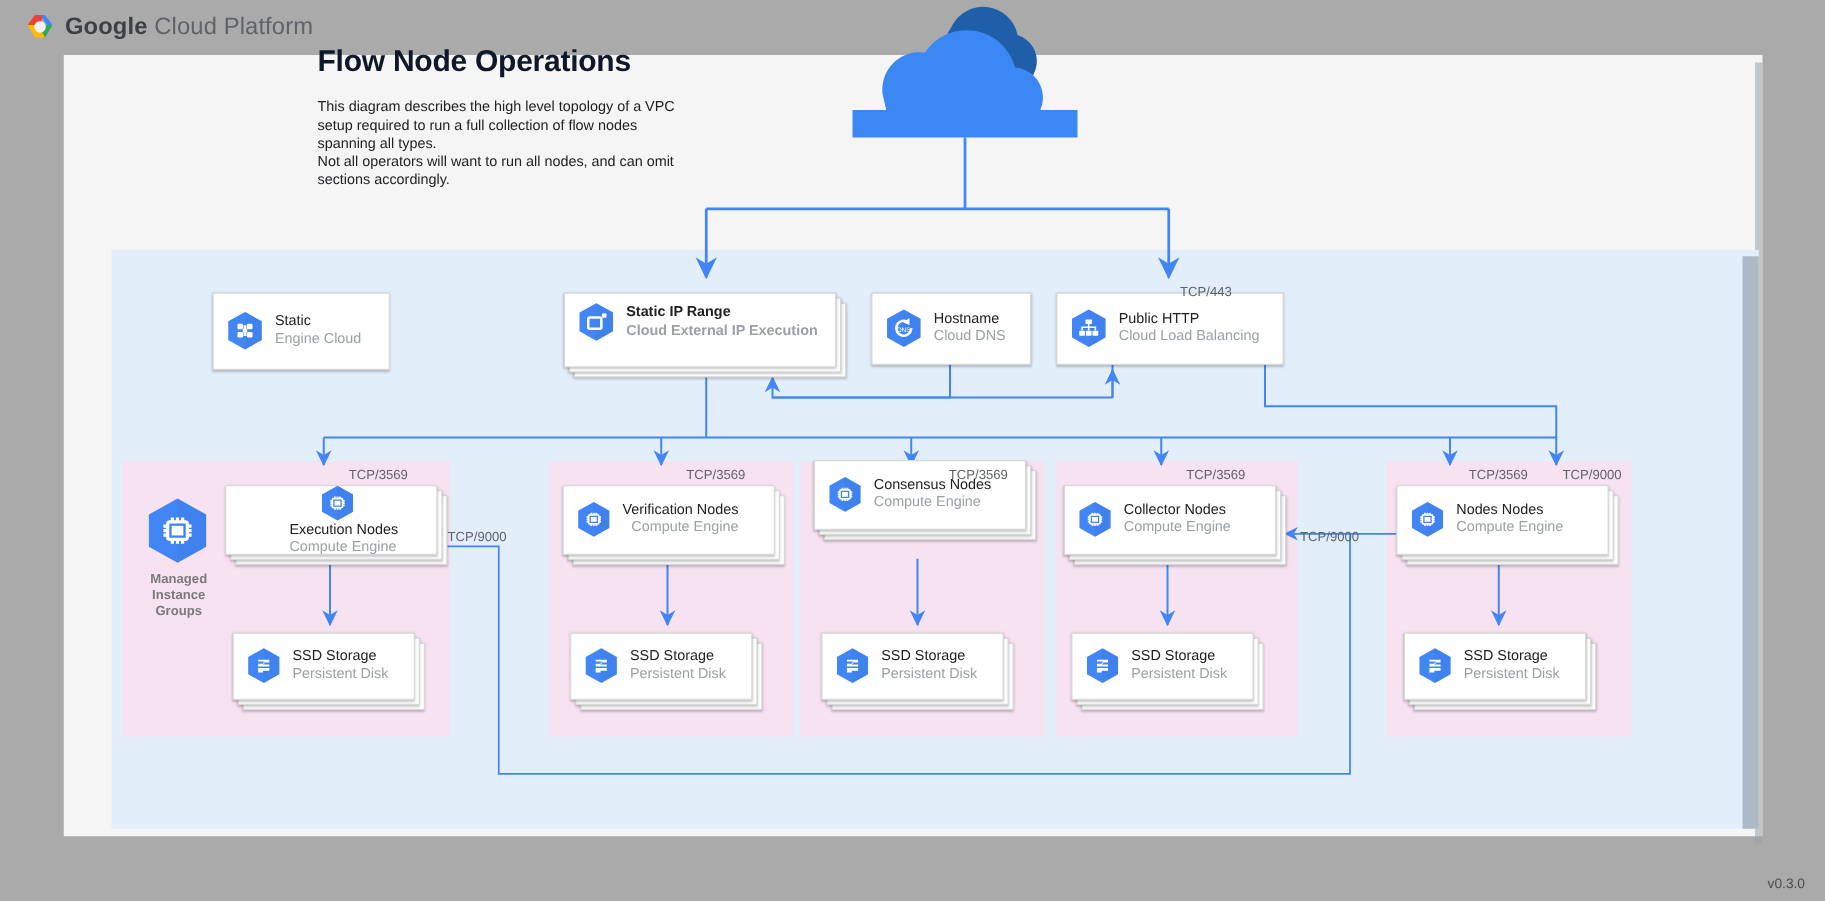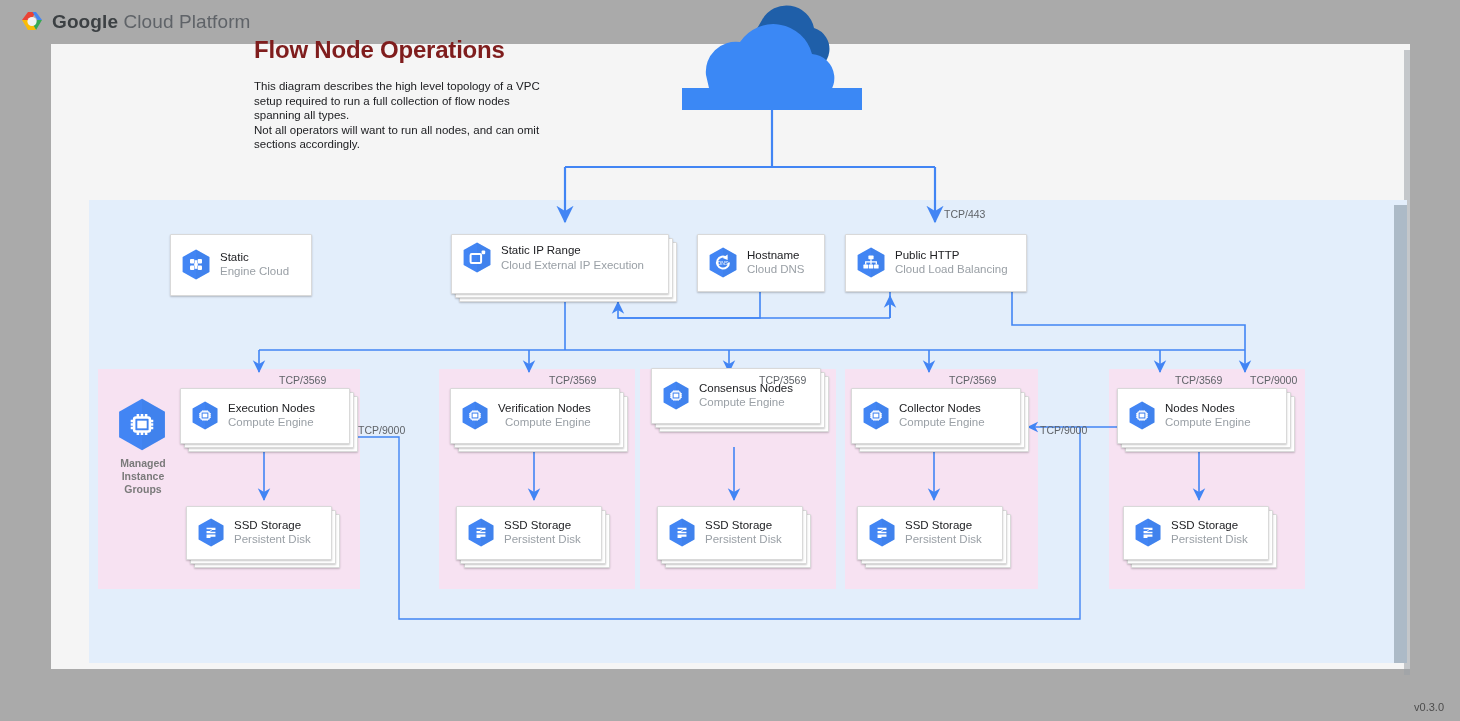--- a/index.html
+++ b/index.html
@@ -28,21 +28,21 @@
     background:#f5f5f5;
   }
   #page-shadow{
     position:absolute;left:1404px;top:50px;width:6px;height:625px;
     background:#9aa0a6;opacity:.55;
   }
 
   
   #diagram-title{
     position:absolute;left:254px;top:36px;
-    font-size:24px;font-weight:bold;color:#7f1d1d;letter-spacing:-.2px;
+    font-size:24px;font-weight:bold;color:#0f172a;letter-spacing:-.2px;
   }
   #diagram-desc{
     position:absolute;left:254px;top:79px;width:290px;
     font-size:11.5px;line-height:14.6px;color:#202124;white-space:pre-line;
   }
 
   
   #vpc-panel{
     position:absolute;left:89px;top:200px;width:1318px;height:463px;
     background:#e3eefb;
@@ -222,21 +222,21 @@
       <div class="card-title">Static</div>
       <div class="card-sub">Engine Cloud</div>
     </span>
   </div>
 </div>
 
 <div class="card" style="left:451px;top:234px;width:226px;height:70px;">
   <div class="layer l3" style="width:216px;height:58px;"></div>
   <div class="layer l2" style="width:216px;height:58px;"></div>
   <div class="layer l1" style="width:216px;height:58px;"></div>
-  <div class="card-body" style="width:216px;height:47px;">
+  <div class="card-body" style="width:216px;height:47px;font-weight:bold;">
     <span class="hex">
       <svg width="28" height="31" viewBox="0 0 28 31">
         <polygon points="14,0.5 27.4,8 27.4,23 14,30.5 0.6,23 0.6,8" fill="#4285f4"></polygon>
         <polygon points="14,0.5 27.4,8 27.4,23 14,30.5" fill="#3b7de0" opacity=".35"></polygon>
         <g fill="none" stroke="#ffffff" stroke-width="2">
           <rect x="7.6" y="12" width="10.5" height="9" rx="1.2"></rect>
         </g>
         <rect x="18.6" y="8.6" width="3.6" height="3.6" rx="1" fill="#ffffff"></rect>
       </svg>
     </span>
@@ -310,21 +310,21 @@
   </span>
   <div class="mig-label" style="white-space:pre-line;">Managed
 Instance
 Groups</div>
 </div>
 
 <div class="card" style="left:180px;top:388px;width:180px;height:68px;">
   <div class="layer l3" style="width:168px;height:54px;"></div>
   <div class="layer l2" style="width:168px;height:54px;"></div>
   <div class="layer l1" style="width:168px;height:54px;"></div>
-  <div class="card-body" style="width:168px;height:54px;">
+  <div class="card-body" style="width:168px;height:54px;flex-direction:column;">
     <span class="hex">
       <svg width="26" height="29" viewBox="0 0 28 31">
         <polygon points="14,0.5 27.4,8 27.4,23 14,30.5 0.6,23 0.6,8" fill="#4285f4"></polygon>
         <polygon points="14,0.5 27.4,8 27.4,23 14,30.5" fill="#3b7de0" opacity=".35"></polygon>
         <g fill="none" stroke="#ffffff" stroke-width="1.5">
           <rect x="9.6" y="11.6" width="8.8" height="7.8" rx="1"></rect>
           <rect x="12.2" y="14.2" width="3.6" height="2.6" fill="#ffffff"></rect>
           <path d="M11.8,11.6 L11.8,9.8 M14,11.6 L14,9.8 M16.2,11.6 L16.2,9.8"></path>
           <path d="M11.8,19.4 L11.8,21.2 M14,19.4 L14,21.2 M16.2,19.4 L16.2,21.2"></path>
           <path d="M9.6,13.6 L7.8,13.6 M9.6,15.5 L7.8,15.5 M9.6,17.4 L7.8,17.4"></path>
@@ -546,21 +546,21 @@
         </g>
       </svg>
     </span>
     <span class="card-text">
       <div class="card-title">SSD Storage</div>
       <div class="card-sub">Persistent Disk</div>
     </span>
   </div>
 </div>
 
-<div class="port-label" style="left:944px;top:208px;">TCP/443</div>
+<div class="port-label" style="left:944px;top:228px;">TCP/443</div>
 <div class="port-label" style="left:279px;top:374px;">TCP/3569</div>
 <div class="port-label" style="left:549px;top:374px;">TCP/3569</div>
 <div class="port-label" style="left:759px;top:374px;">TCP/3569</div>
 <div class="port-label" style="left:949px;top:374px;">TCP/3569</div>
 <div class="port-label" style="left:1175px;top:374px;">TCP/3569</div>
 <div class="port-label" style="left:1250px;top:374px;">TCP/9000</div>
 <div class="port-label" style="left:358px;top:424px;">TCP/9000</div>
 <div class="port-label" style="left:1040px;top:424px;">TCP/9000</div>
 
 <div id="version">v0.3.0</div>

